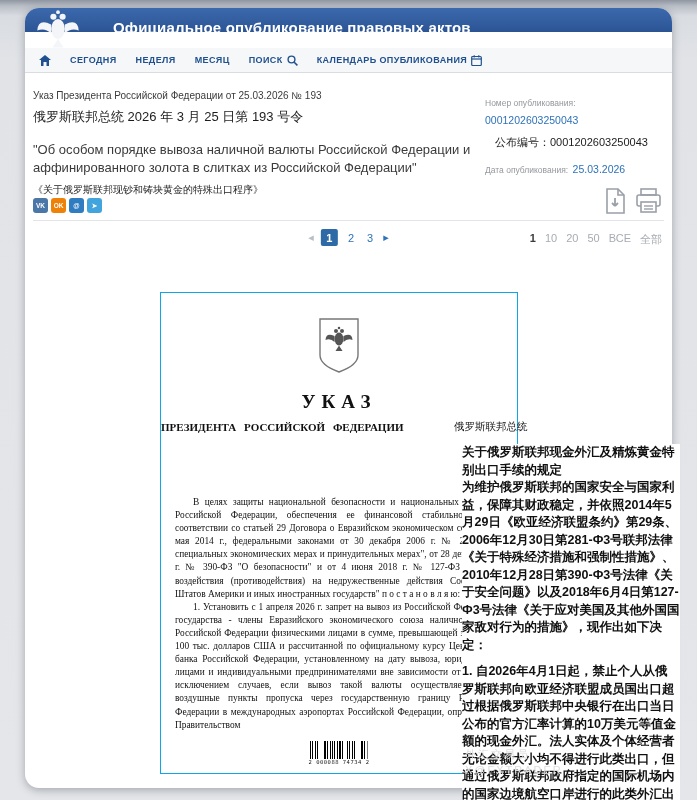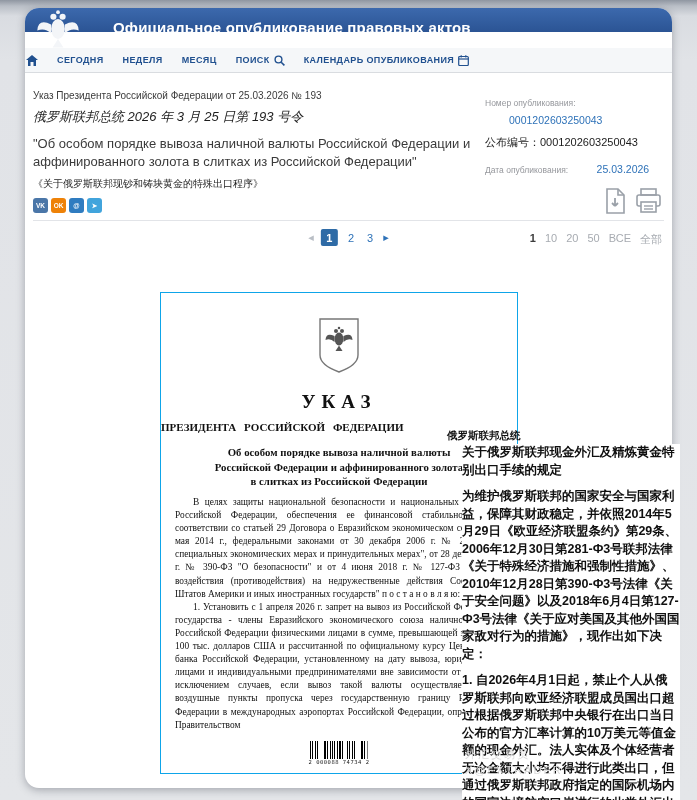--- a/index.html
+++ b/index.html
@@ -18,35 +18,35 @@
     position:absolute; left:0; top:0; right:0; height:24px;
     background:linear-gradient(180deg,#3c69ad,#2b5494);
     border-radius:14px 14px 0 0;
   }
   .hdr-emblem { position:absolute; left:10px; top:-3px; width:46px; height:48px; }
   .hdr-title { position:absolute; left:88px; top:11px; color:#fff; font-size:15px; font-weight:bold; letter-spacing:.2px; }
   
   .nav {
     position:absolute; left:0; top:40px; right:0; height:25px;
     background:#f5f7f9; border-bottom:1px solid #d9dce0;
-    display:flex; align-items:center; gap:19px; padding-left:1px;
+    display:flex; align-items:center; gap:19px; padding-left:14px;
   }
   .nav-item { display:flex; align-items:center; gap:4px; font-size:9px; font-weight:bold; color:#20508f; letter-spacing:.4px; cursor:pointer; }
   .nav-item svg { display:block; }
   
   .act { position:absolute; left:8px; top:82px; width:445px; color:#3b3b3b; }
   .act .ru-t { font-size:10px; margin-bottom:7px; }
-  .act .zh-t { font-size:13px; color:#1d1d1d; margin-bottom:9px;font-style:italic; }
+  .act .zh-t { font-size:13px; color:#1d1d1d; margin-bottom:15px; }
   .act .ru-s { font-size:13px; line-height:18px; margin-bottom:6px; }
   .act .zh-s { font-size:10px; color:#1d1d1d; }
   .meta { position:absolute; left:460px; top:84px; width:185px; }
   .meta-row { margin-bottom:7px; }
   .meta-label { font-size:8.5px; color:#95979c; }
-  .meta-value { font-size:10.5px; color:#2e72b8;margin-left:24px; }
-  .meta-zh { font-size:11px; color:#1c1c1c; margin-bottom:9px; }
+  .meta-value { font-size:10.5px; color:#2e72b8; }
+  .meta-zh { font-size:11px; color:#1c1c1c; margin-bottom:9px;margin-left:10px; }
   
   .social { position:absolute; left:8px; top:190px; display:flex; gap:3px; }
   .s-icon {
     width:15px; height:15px; border-radius:3px; color:#fff;
     font-size:6.5px; font-weight:bold; display:flex; align-items:center; justify-content:center; cursor:pointer;
   }
   .doc-actions { position:absolute; right:10px; top:180px; display:flex; gap:8px; }
   .doc-actions .act-btn { cursor:pointer; }
   .divider { position:absolute; left:8px; right:8px; top:212px; border-top:1px solid #e2e4e8; }
   
@@ -63,36 +63,36 @@
   .pind div { margin-bottom:8px; }
   
   .page {
     position:absolute; left:135px; top:284px; width:358px; height:482px;
     background:#fff; border:1px solid #0ea5e9;
     font-family:"Liberation Serif", serif; color:#111;
   }
   .arms { position:absolute; left:50%; transform:translateX(-50%); top:24px; }
   .ukaz { position:absolute; top:98px; width:100%; text-align:center; font-size:19px; font-weight:bold; letter-spacing:6px; }
   .subhead { position:absolute; top:128px; width:100%; text-align:left; font-size:11px; font-weight:bold; word-spacing:5px; }
-  .subhead-zh { position:absolute; top:127px; left:286px; white-space:nowrap; font-family:"Liberation Sans",sans-serif; font-size:10.5px; font-weight:bold; word-spacing:0;margin-top:9px; }
+  .subhead-zh { position:absolute; top:127px; left:293px; white-space:nowrap; font-family:"Liberation Sans",sans-serif; font-size:10.5px; font-weight:normal; word-spacing:0; }
   .doc-title { position:absolute; top:152px; width:100%; text-align:center; font-size:10.8px; font-weight:bold; line-height:14.5px; white-space:pre-line; }
   .doc-body { position:absolute; top:203px; left:14px; width:330px; }
   .doc-body p { font-size:9.4px; line-height:13.1px; text-align:justify; text-indent:18px; }
   .barcode-wrap { position:absolute; top:448px; left:50%; transform:translateX(-50%); text-align:center; }
   .barcode {
     width:58px; height:18px; margin:0 auto;
     background:repeating-linear-gradient(90deg,#000 0,#000 1.5px,#fff 1.5px,#fff 2.6px,#000 2.6px,#000 3.4px,#fff 3.4px,#fff 5.6px,#000 5.6px,#000 6.3px,#fff 6.3px,#fff 7.4px);
   }
   .barcode-num { font-family:"DejaVu Sans Mono",monospace; font-size:5.5px; color:#222; letter-spacing:.5px; }
   
   .annot {
     position:absolute; left:437px; top:436px; width:218px; background:#fff;
     font-size:12.5px; font-weight:bold; line-height:17.5px; color:#101010;
   }
-  .annot .a-title { margin-bottom:9px; }
+  .annot .a-title { }
   .annot p { margin-bottom:9px; }
   
   .wm { position:absolute; left:440px; top:738px; color:#dcdcdc; font-size:11px; letter-spacing:2px; line-height:16px; }
 </style>
 </head>
 <body>
 
 <div class="card">
 
   <div class="hdr">
@@ -224,23 +224,20 @@
         <ellipse cx="30" cy="30" rx="9" ry="13"></ellipse>
         <circle cx="24" cy="14" r="4"></circle>
         <circle cx="36" cy="14" r="4"></circle>
         <circle cx="30" cy="8" r="2.5"></circle>
         <path d="M30 43 L23 54 L37 54 Z"></path>
       </g>
     </svg>
     <div class="ukaz">УКАЗ</div>
     <div class="subhead">ПРЕЗИДЕНТА РОССИЙСКОЙ ФЕДЕРАЦИИ</div>
     <div class="subhead-zh">俄罗斯联邦总统</div>
-    <div class="doc-title">Об особом порядке вывоза наличной валюты
-Российской Федерации и аффинированного золота
-в слитках из Российской Федерации</div>
     <div class="doc-body">
       <p>В целях защиты национальной безопасности и национальных интересов Российской Федерации, обеспечения ее финансовой стабильности и в соответствии со статьей 29 Договора о Евразийском экономическом союзе от 29 мая 2014 г., федеральными законами от 30 декабря 2006 г. № 281-ФЗ "О специальных экономических мерах и принудительных мерах", от 28 декабря 2010 г. № 390-ФЗ "О безопасности" и от 4 июня 2018 г. № 127-ФЗ "О мерах воздействия (противодействия) на недружественные действия Соединенных Штатов Америки и иных иностранных государств" п о с т а н о в л я ю:</p>
       <p>1. Установить с 1 апреля 2026 г. запрет на вывоз из Российской Федерации в государства - члены Евразийского экономического союза наличной валюты Российской Федерации физическими лицами в сумме, превышающей эквивалент 100 тыс. долларов США и рассчитанной по официальному курсу Центрального банка Российской Федерации, установленному на дату вывоза, юридическими лицами и индивидуальными предпринимателями вне зависимости от суммы, за исключением случаев, если вывоз такой валюты осуществляется через воздушные пункты пропуска через государственную границу Российской Федерации в международных аэропортах Российской Федерации, определяемых Правительством</p>
     </div>
     <div class="barcode-wrap">
       <div class="barcode"></div>
       <div class="barcode-num">2 000088 74734 2</div>
     </div>
   </div>
 

